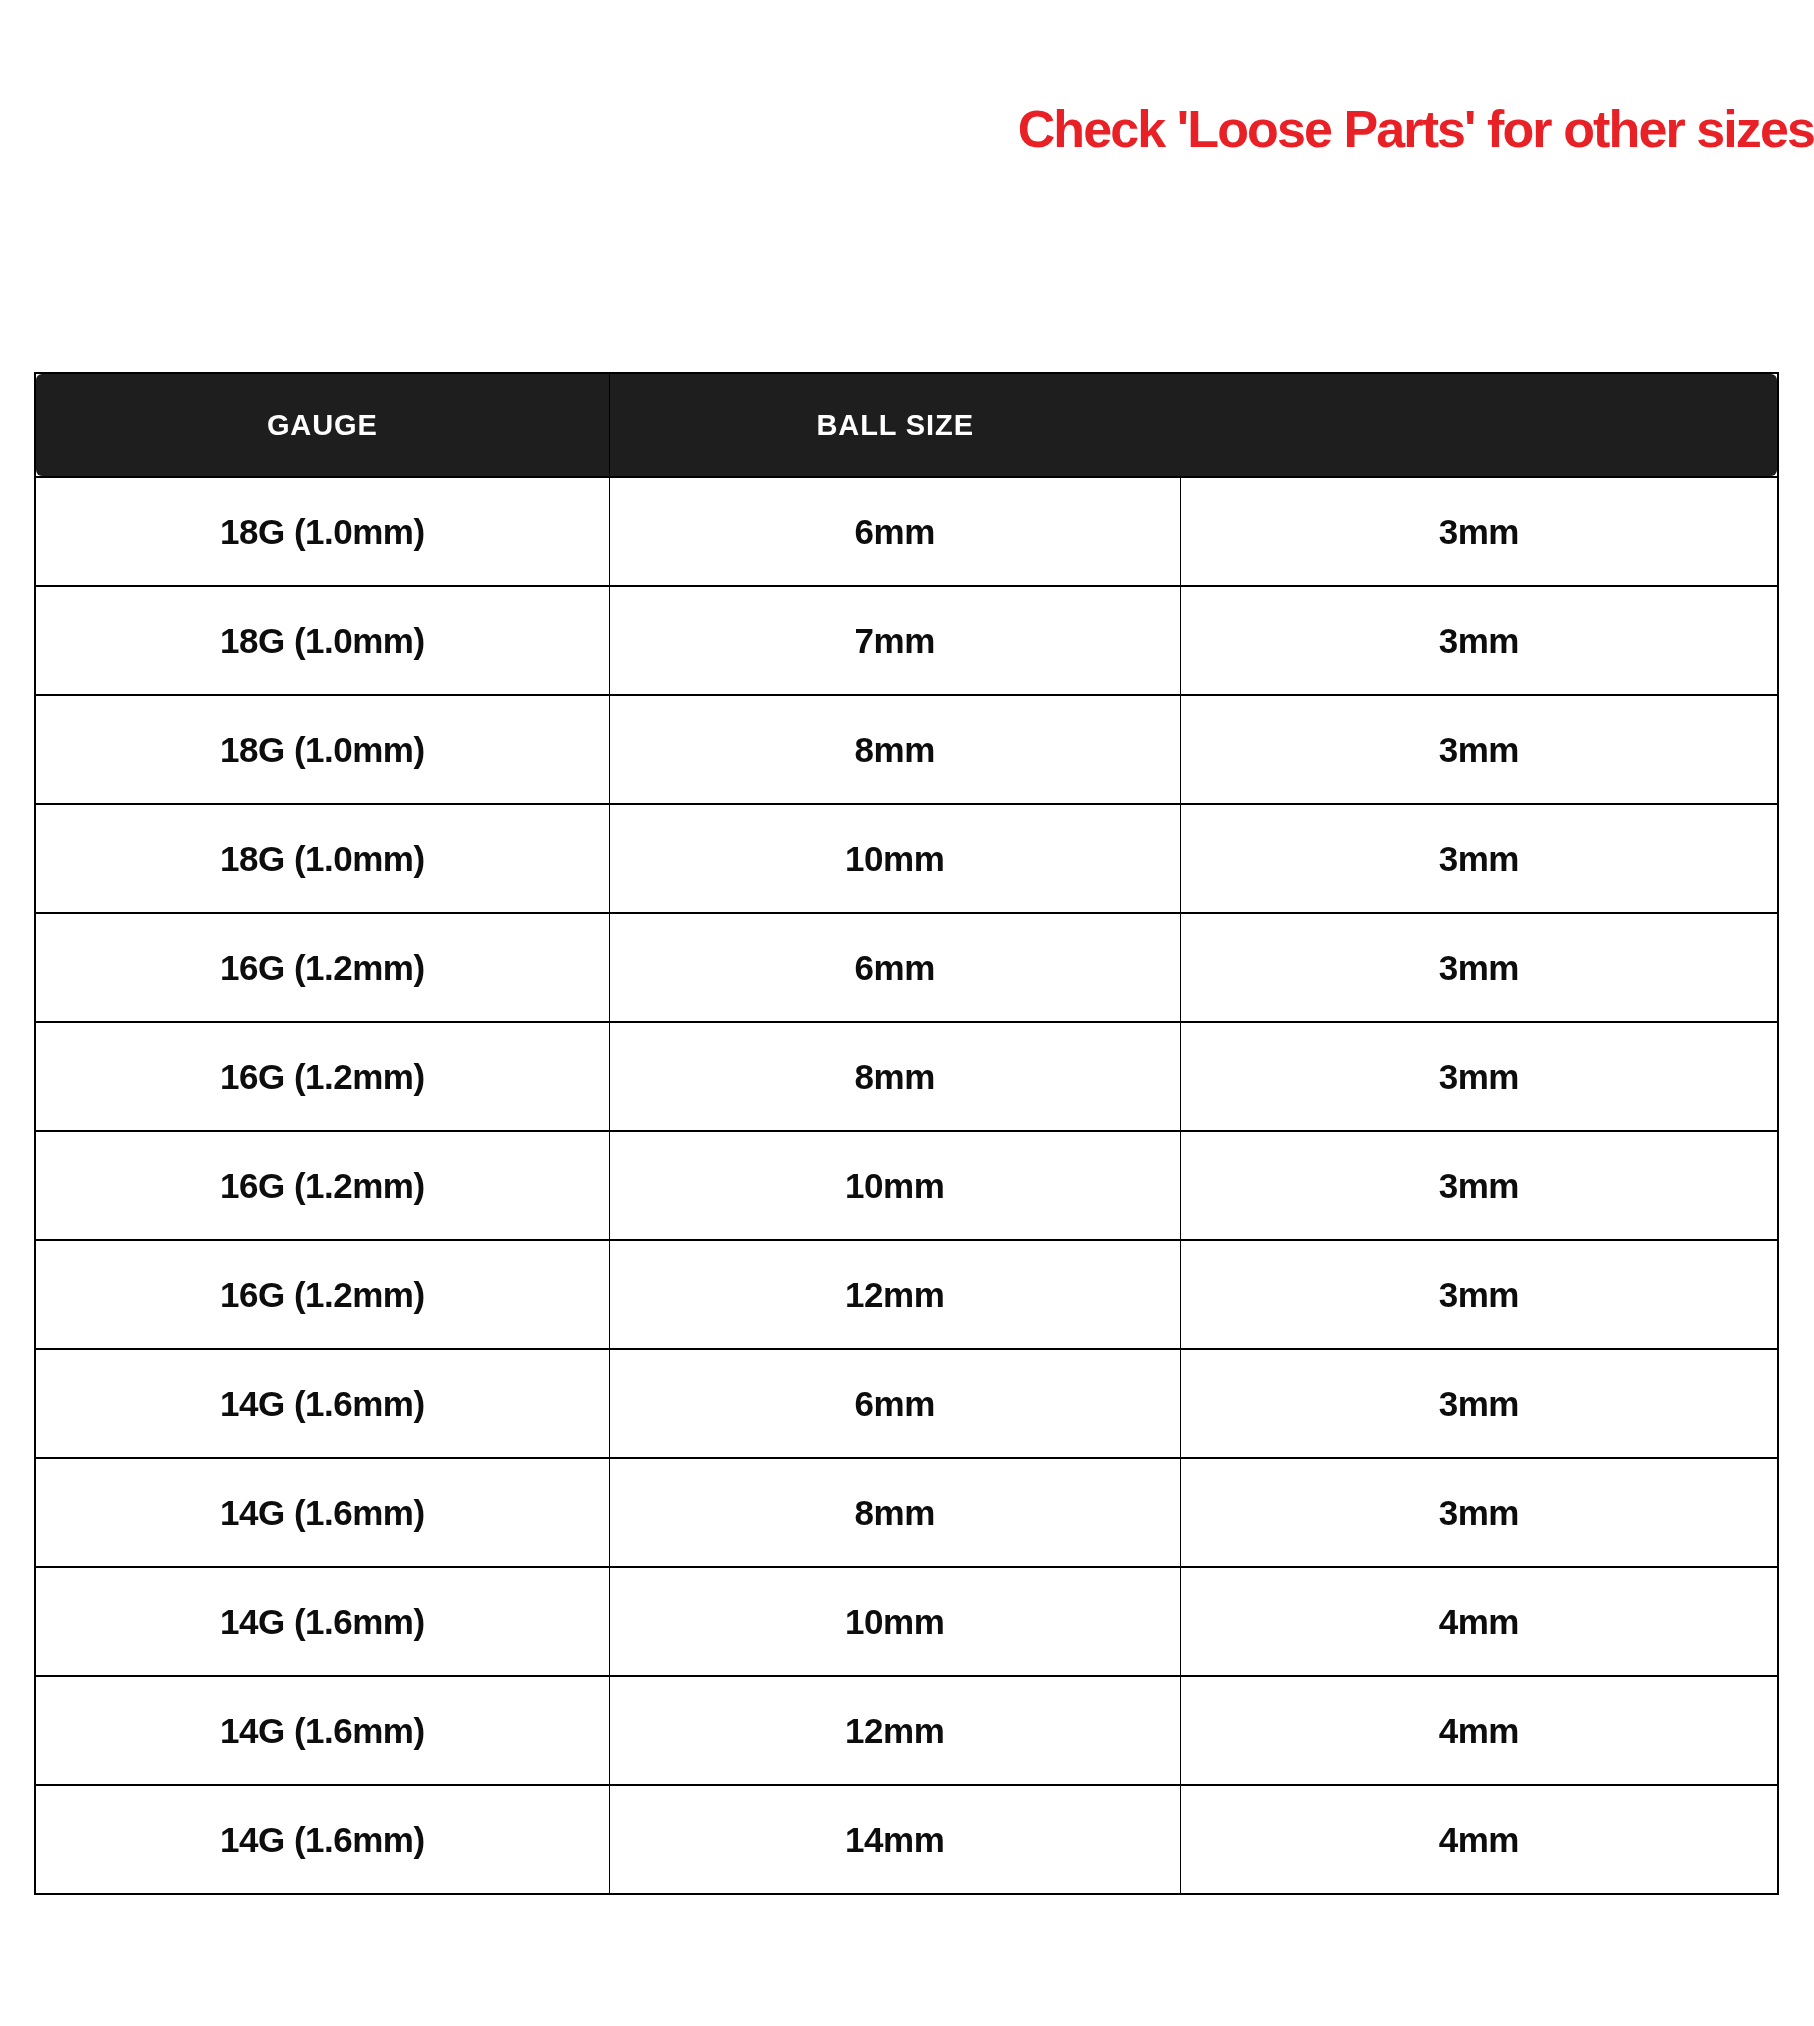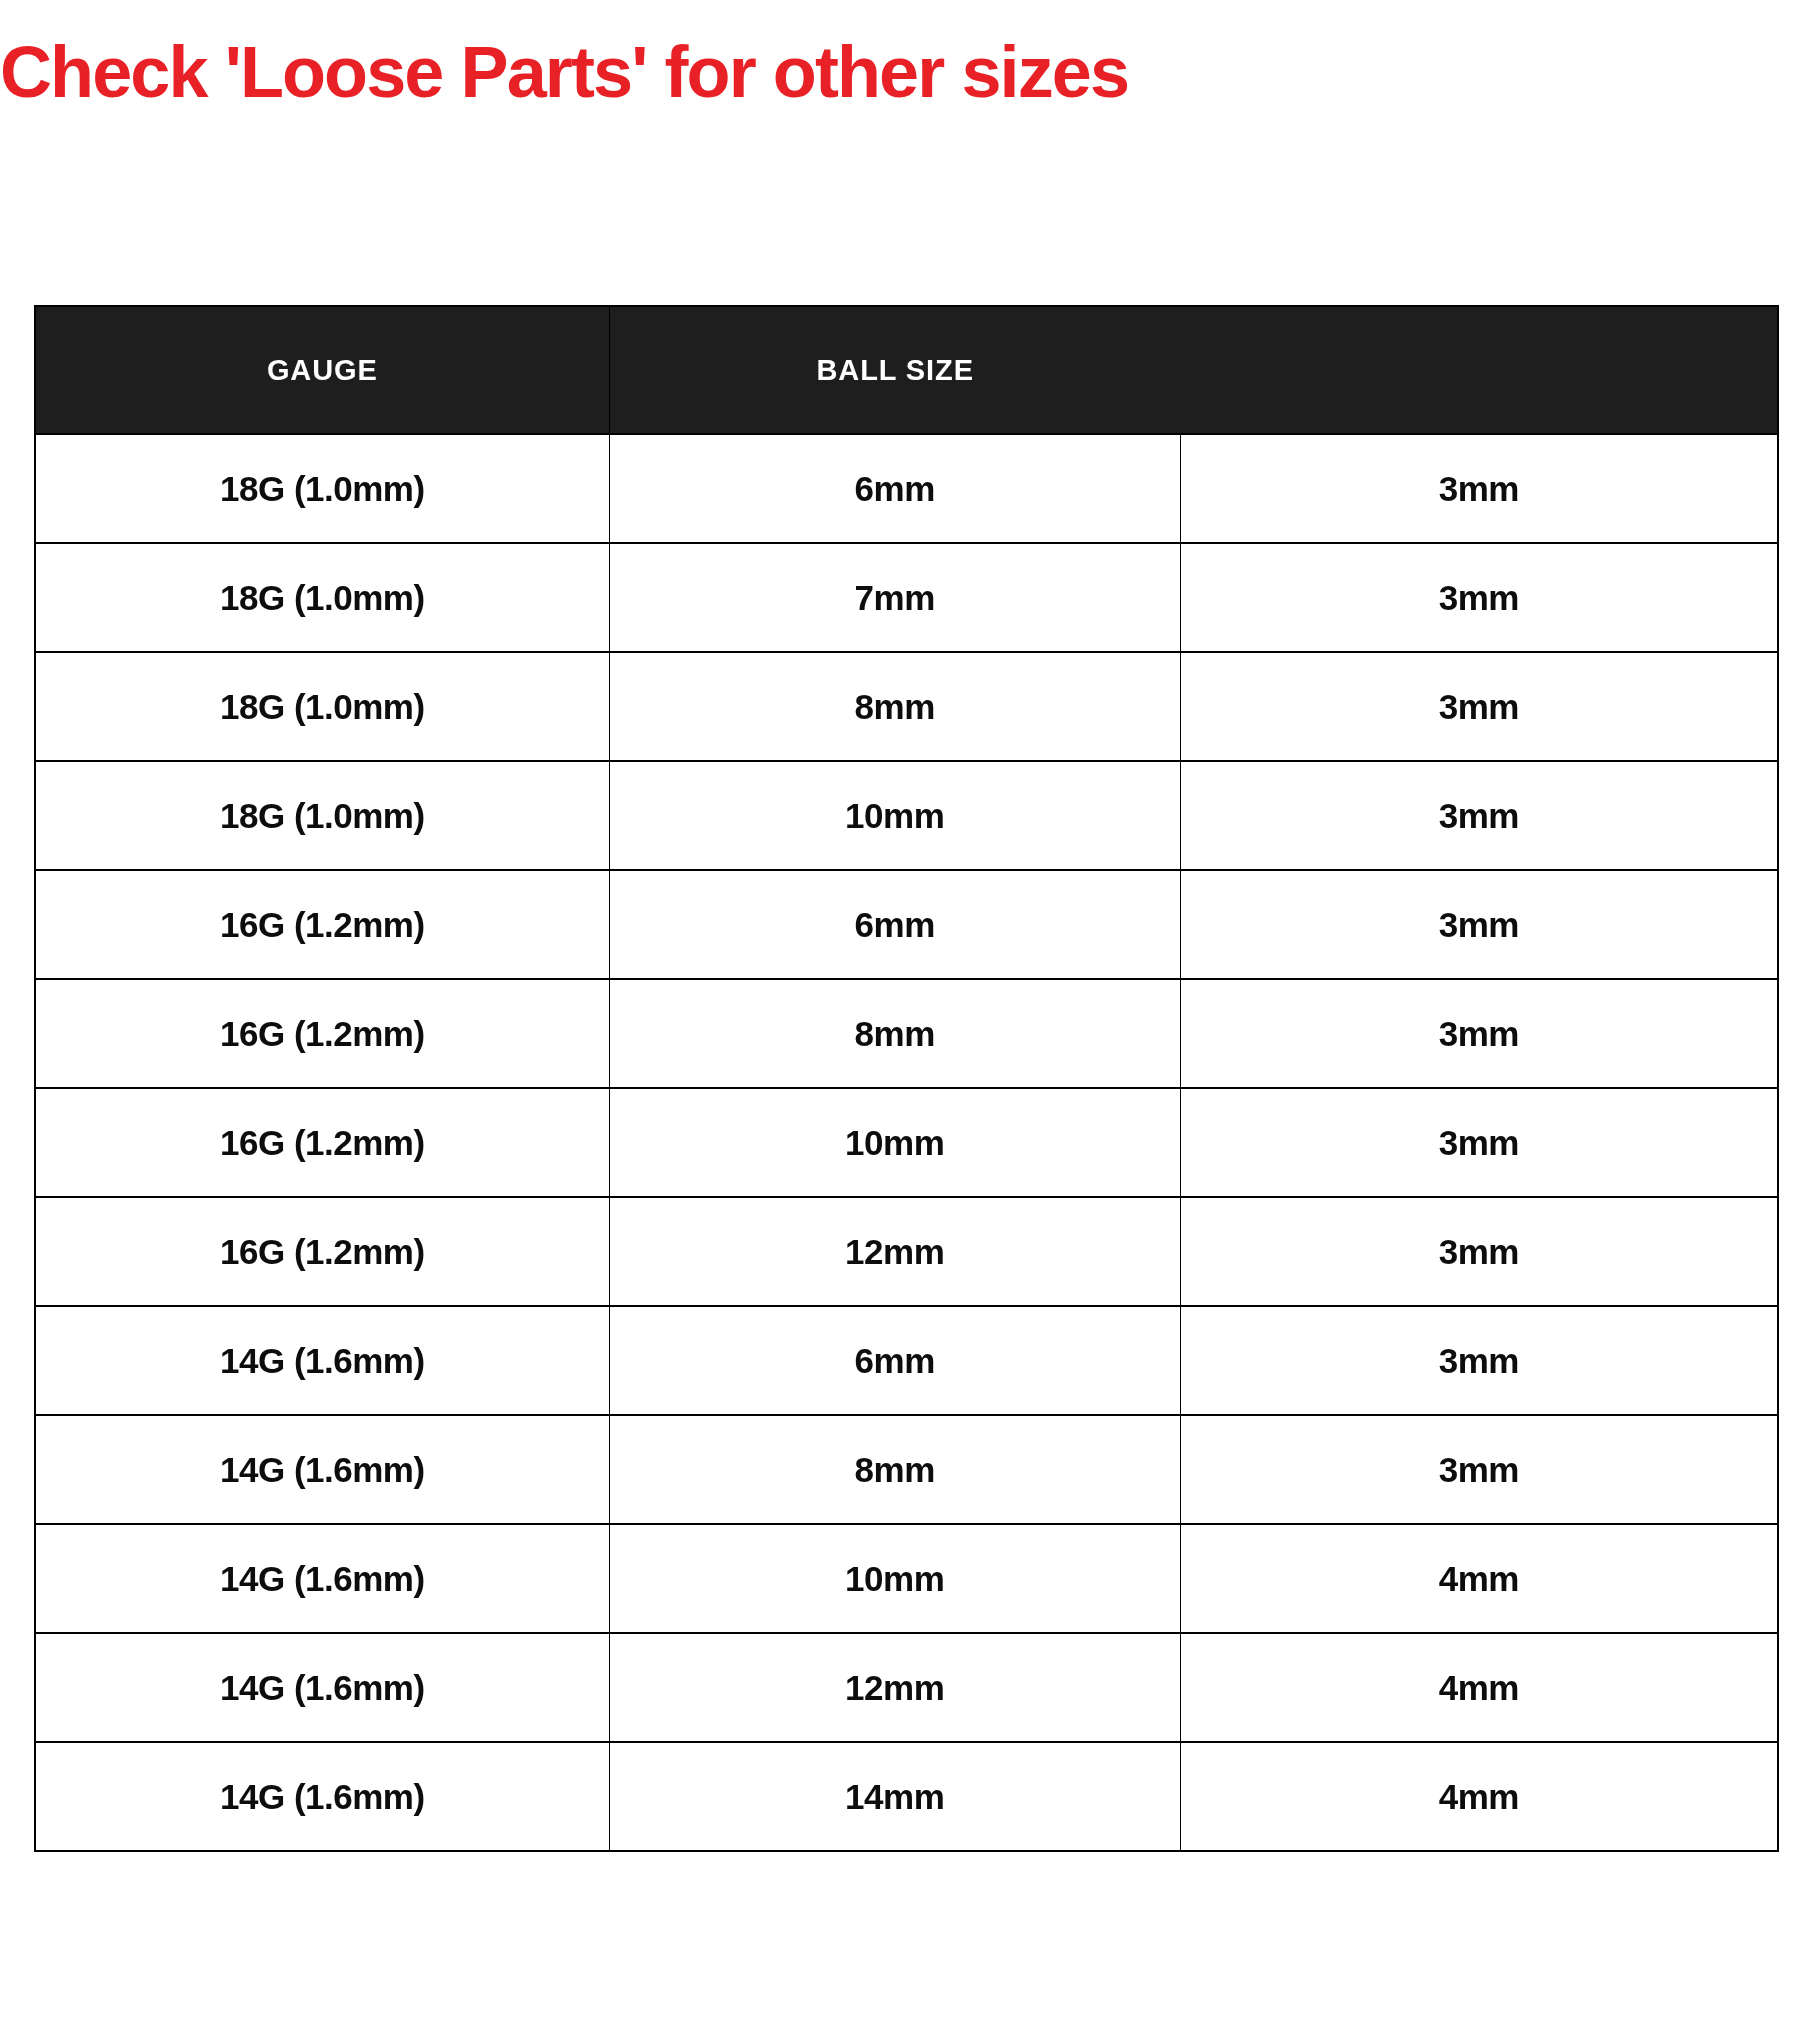--- a/index.html
+++ b/index.html
@@ -11,45 +11,46 @@
     font-family: "Liberation Sans", sans-serif;
     overflow: hidden;
   }
   .page {
     position: relative;
     width: 1814px;
     height: 2027px;
     background: #ffffff;
   }
   h1.title {
-    margin: 36px 0 0 0;
-    text-align: left;
-    font-size: 72px;
+    margin: 103px 0 0 0;
+    text-align: right;
+    font-size: 52px;
     line-height: 1.0;
     font-weight: 700;
     letter-spacing: -1.9px;
     color: var(--title_color, #e82127);
   }
   .chart-table {
     position: absolute;
     left: 34px;
     top: 269px;
     width: 1745px;
     border: 2.8px solid var(--border, #000000);
     box-sizing: border-box;
     background: var(--row_bg, #ffffff);
   }
   .t-row {
     display: grid;
     grid-template-columns: 32.95% 32.8% 34.25%;
     box-sizing: border-box;
   }
   .t-row.header {
-    height: 126px;
+    height: 102px;
     background: var(--header_bg, #1e1e1e);
+    border-radius: 6px;
   }
   .t-row.body {
     height: 109px;
     border-top: 2.8px solid var(--border, #000000);
     background: var(--row_bg, #ffffff);
   }
   .t-cell {
     display: flex;
     align-items: center;
     justify-content: center;

